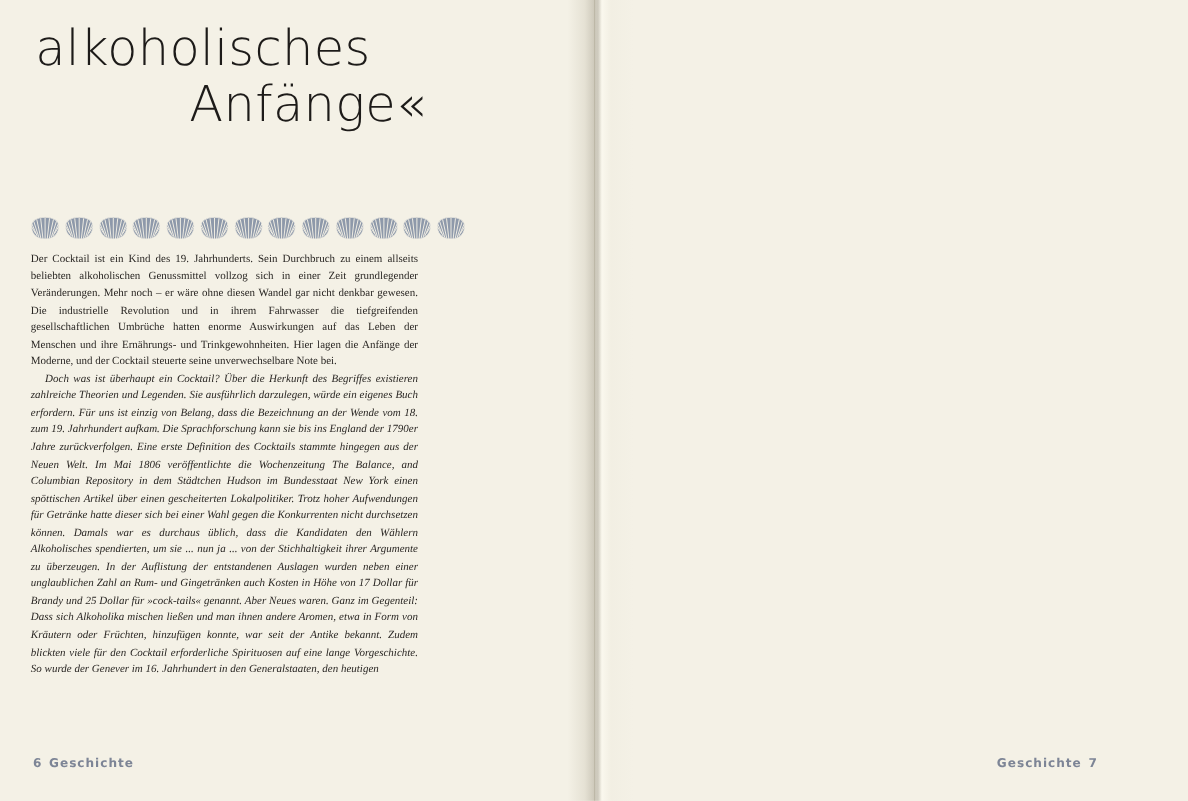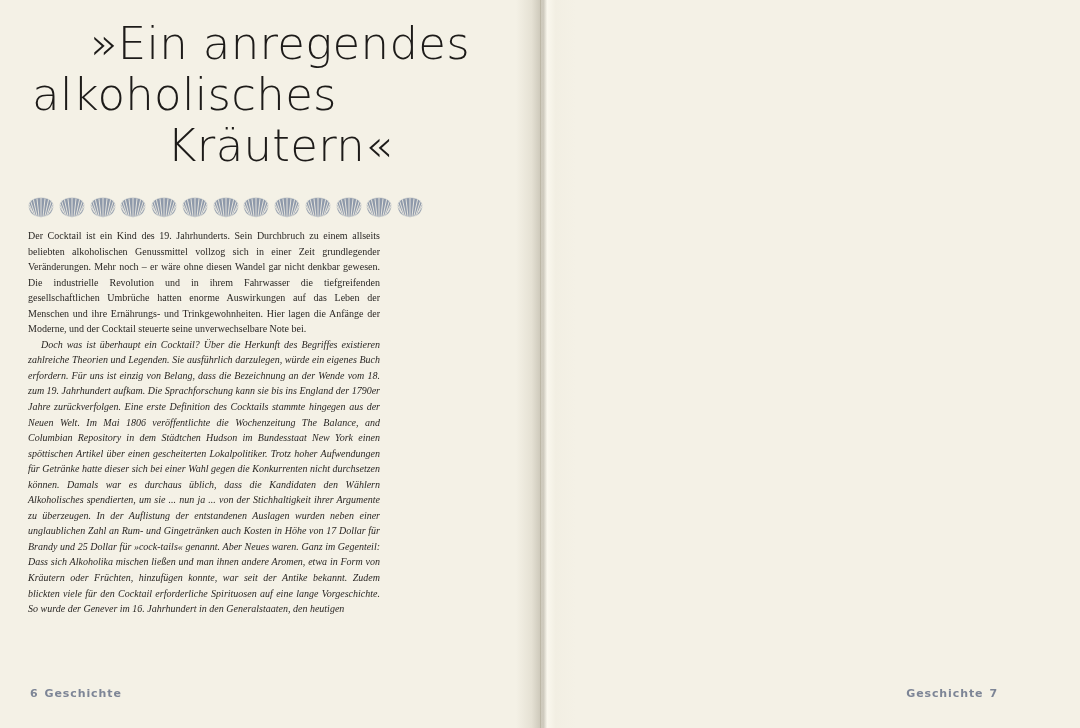--- a/index.html
+++ b/index.html
@@ -146,23 +146,22 @@
   .folio-right .num { margin-left: 6px; }
 </style>
 </head>
 <body>
 
 <div class="spread">
 
   <div class="page page-left">
 
     <div class="title-block">
-      <div class="title-line l1">»Ein anregendes</div>
       <div class="title-line l2">alkoholisches</div>
-      <div class="title-line l3">Kräutern«</div>
+      <div class="title-line l3">Anfänge«</div>
     </div>
 
     <div class="ornament-row">
       <svg class="fan" viewBox="0 0 26 21" aria-hidden="true">
         <defs>
           <g id="fanshape">
             <path d="M13 20.2 C3.6 20.2 0.6 13.6 0.6 8.6 C0.6 3.6 6.2 0.6 13 0.6 C19.8 0.6 25.4 3.6 25.4 8.6 C25.4 13.6 22.4 20.2 13 20.2 Z" fill="#8e99aa"></path>
             <g stroke="#f4f1e6" stroke-width="0.85" stroke-linecap="round">
               <path d="M13 19.9 L13 1.4"></path>
               <path d="M11.0 19.8 L9.0 1.9"></path>

